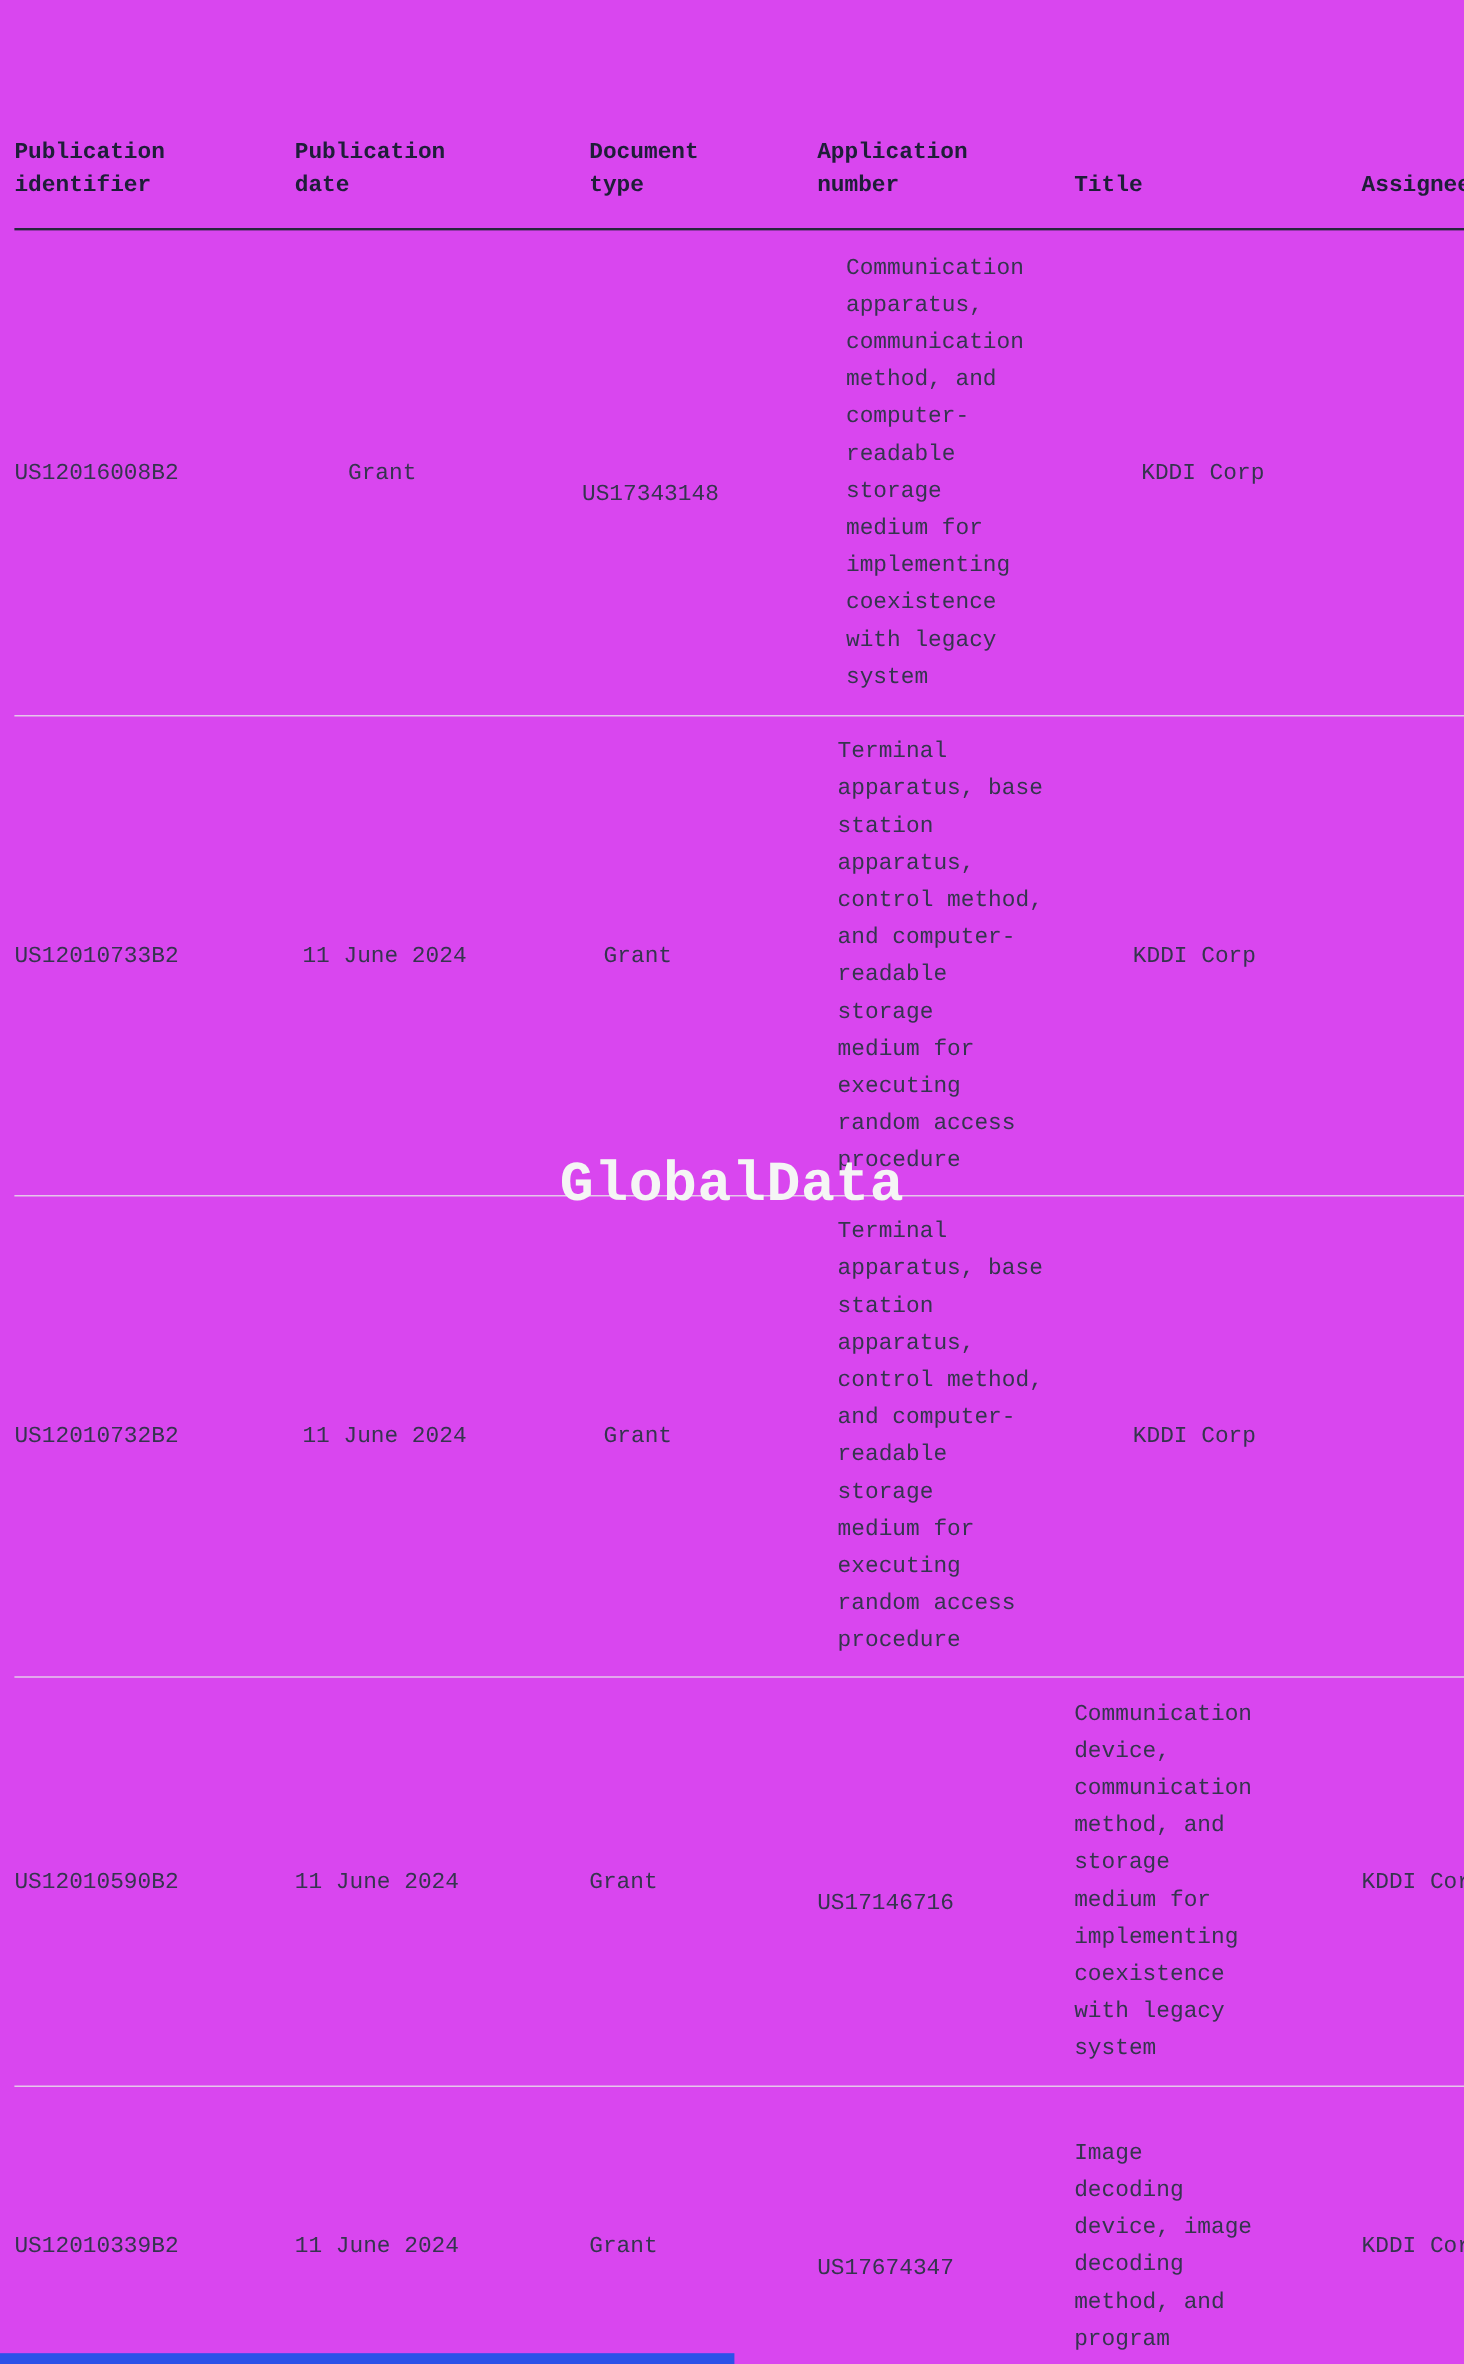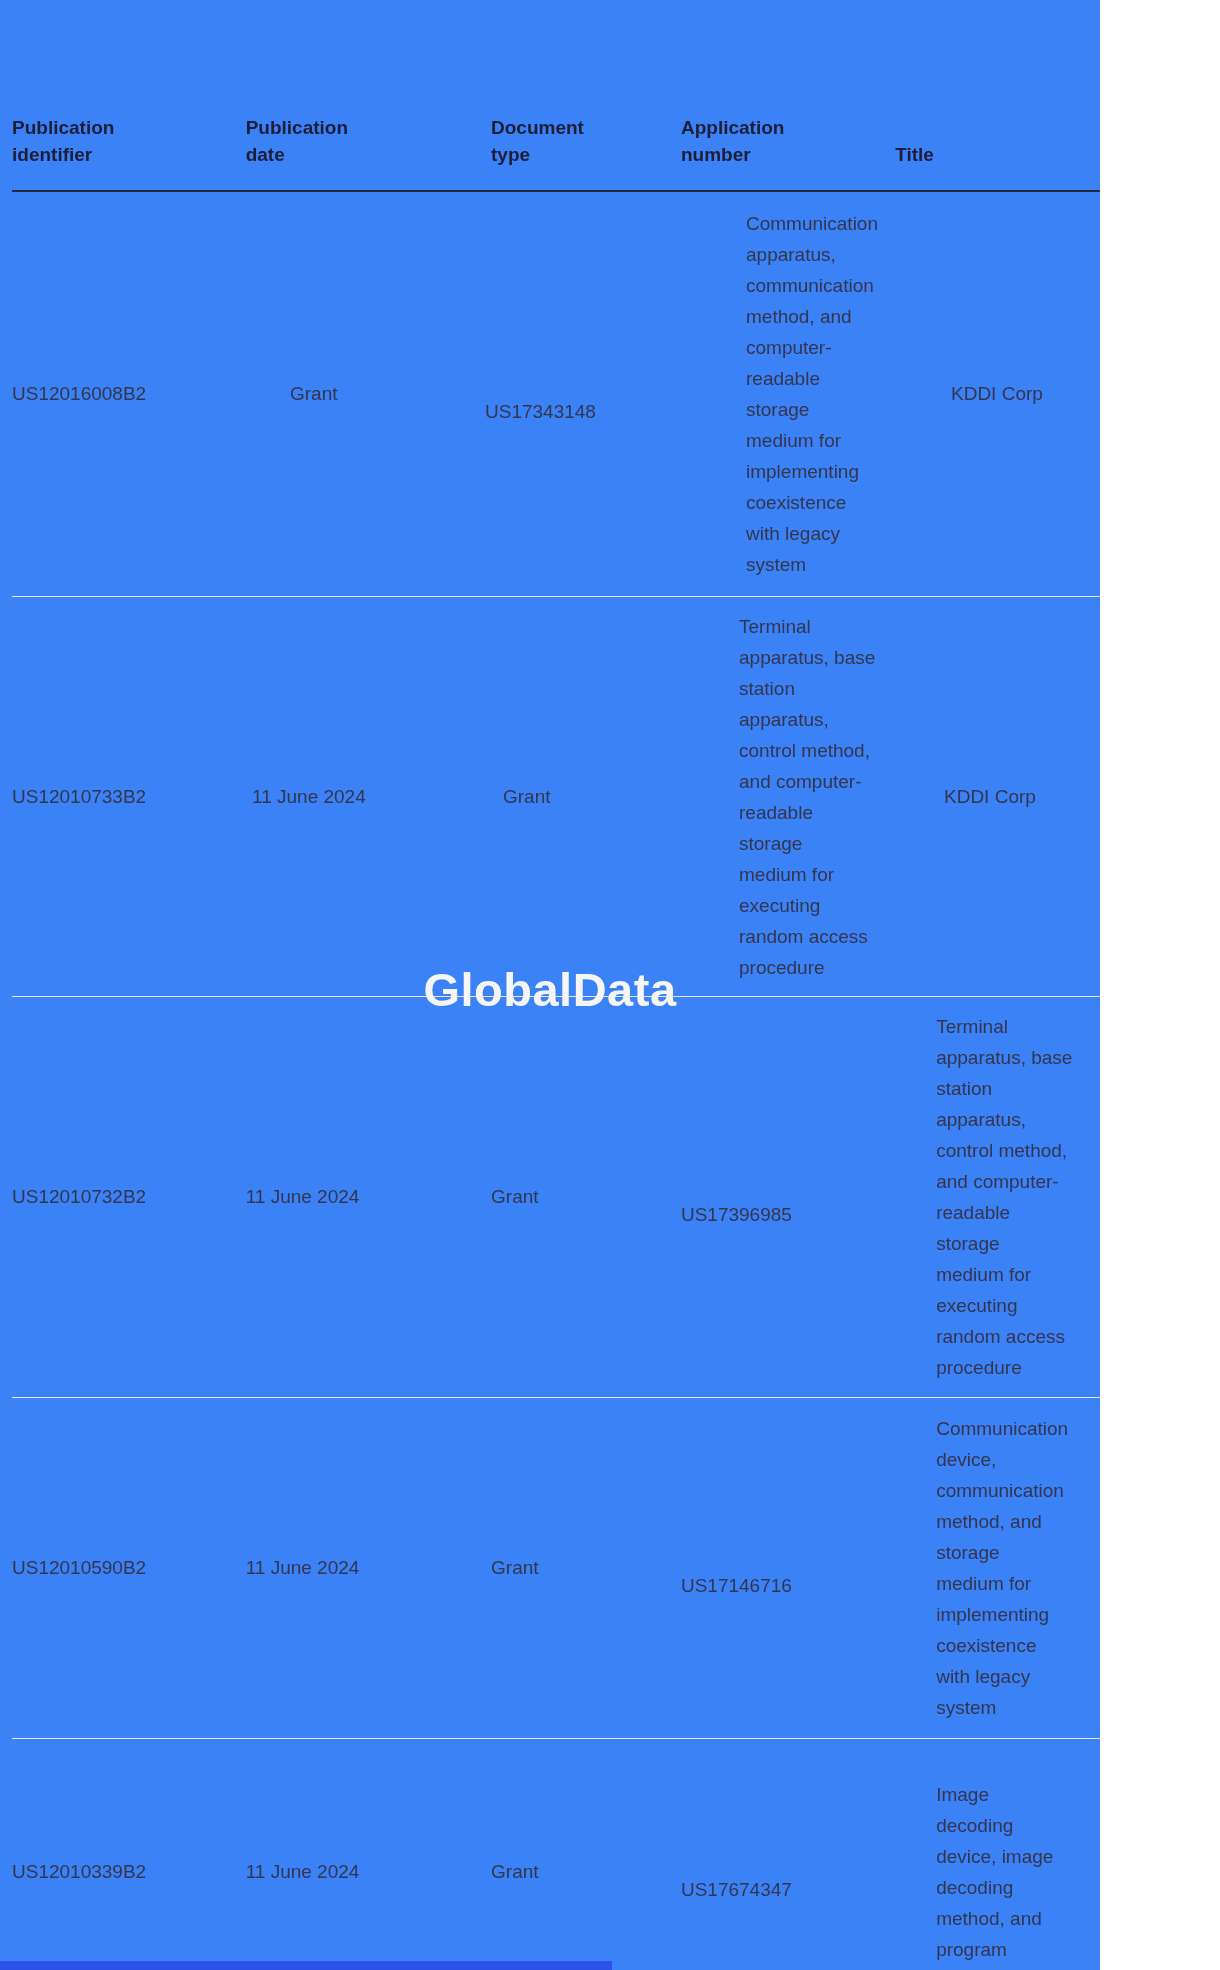--- a/index.html
+++ b/index.html
@@ -1,23 +1,23 @@
 <!DOCTYPE html>
 <html><head>
 <meta charset="utf-8">
 <style>
   * { margin: 0; padding: 0; box-sizing: border-box; }
   html, body { background: #ffffff; }
   #page {
     position: relative;
-    width: 1100px;
+    width: 1220px;
     height: 1970px;
-    background: #3b82f6;
+    background: #d946ef;
     overflow: hidden;
-    font-family: Liberation Sans, sans-serif;
+    font-family: Liberation Mono, monospace;
     color: #35354e;
   }
   #table {
     position: absolute;
     top: 0;
     left: 12px;
     width: 1414px;
   }
   .hrow {
     display: flex;
@@ -49,21 +49,21 @@
     line-height: 26px;
   }
   .cell > span { display: block; }
   .c-id       { width: 240px; padding-right: 18px; }
   .c-date     { width: 213px; padding-right: 18px; }
   .c-type     { width: 195px; padding-right: 18px; margin-left: 38px; }
   .c-app      { width: 220px; padding-right: 18px; margin-top: 36px; }
   .c-title    { width: 246px; padding-right: 18px; }
   .c-assignee { width: 300px; }
   .pre { white-space: pre-line; }
-  .c-title .pre { line-height: 31px; padding: 14px 0; margin-left: 41px; }
+  .c-title .pre { line-height: 31px; padding: 14px 0; }
   #watermark {
     position: absolute;
     top: 962px;
     left: 50%;
     transform: translateX(-50%);
     font-size: 47px;
     font-weight: bold;
     color: #f5f5f5;
     letter-spacing: 0.5px;
     user-select: none;
@@ -159,23 +159,20 @@
     <div class="trow r3">
       <div class="cell c-id">
           <span>US12010732B2</span>
         </div>
       <div class="cell c-date">
           <span class="pre">11 June 2024</span>
         </div>
       <div class="cell c-type">
           <span>Grant</span>
         </div>
-      <div class="cell c-app">
-          <span>US17396985</span>
-        </div>
       <div class="cell c-title">
           <span class="pre">Terminal
 apparatus, base
 station
 apparatus,
 control method,
 and computer-
 readable
 storage
 medium for

